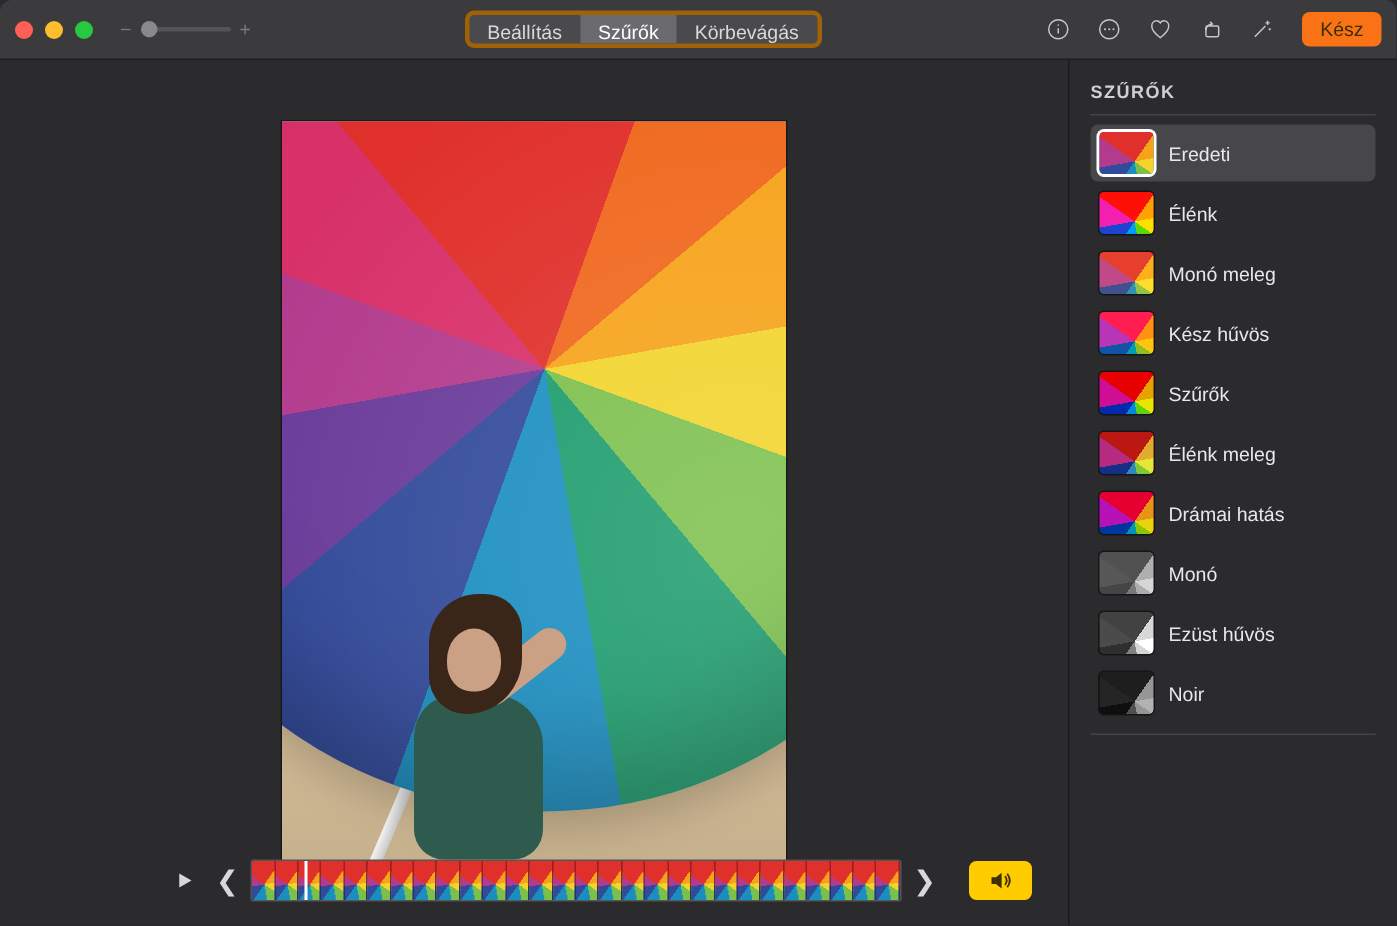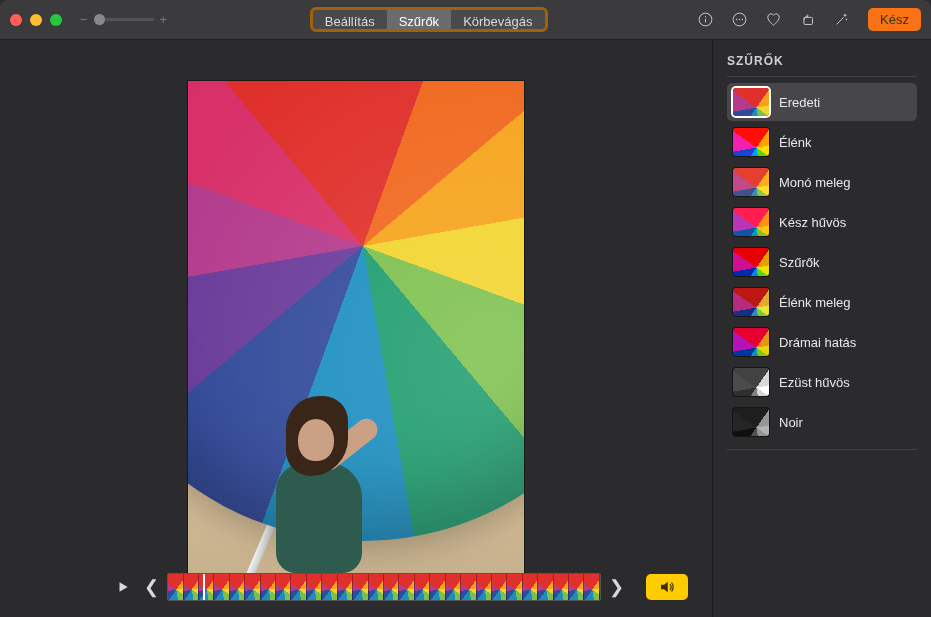--- a/index.html
+++ b/index.html
@@ -334,20 +334,24 @@
         </div>
         <div class="filter-item">
           <div class="thumb drama warm"></div>
           <span class="filter-label">Élénk meleg</span>
         </div>
         <div class="filter-item">
           <div class="thumb drama cool"></div>
           <span class="filter-label">Drámai hatás</span>
         </div>
         <div class="filter-item">
+          <div class="thumb bw"></div>
+          <span class="filter-label">Monó</span>
+        </div>
+        <div class="filter-item">
           <div class="thumb bw hi"></div>
           <span class="filter-label">Ezüst hűvös</span>
         </div>
         <div class="filter-item">
           <div class="thumb bw noir"></div>
           <span class="filter-label">Noir</span>
         </div>
       </div>
     <hr style="margin-top:8px">
   </div>

